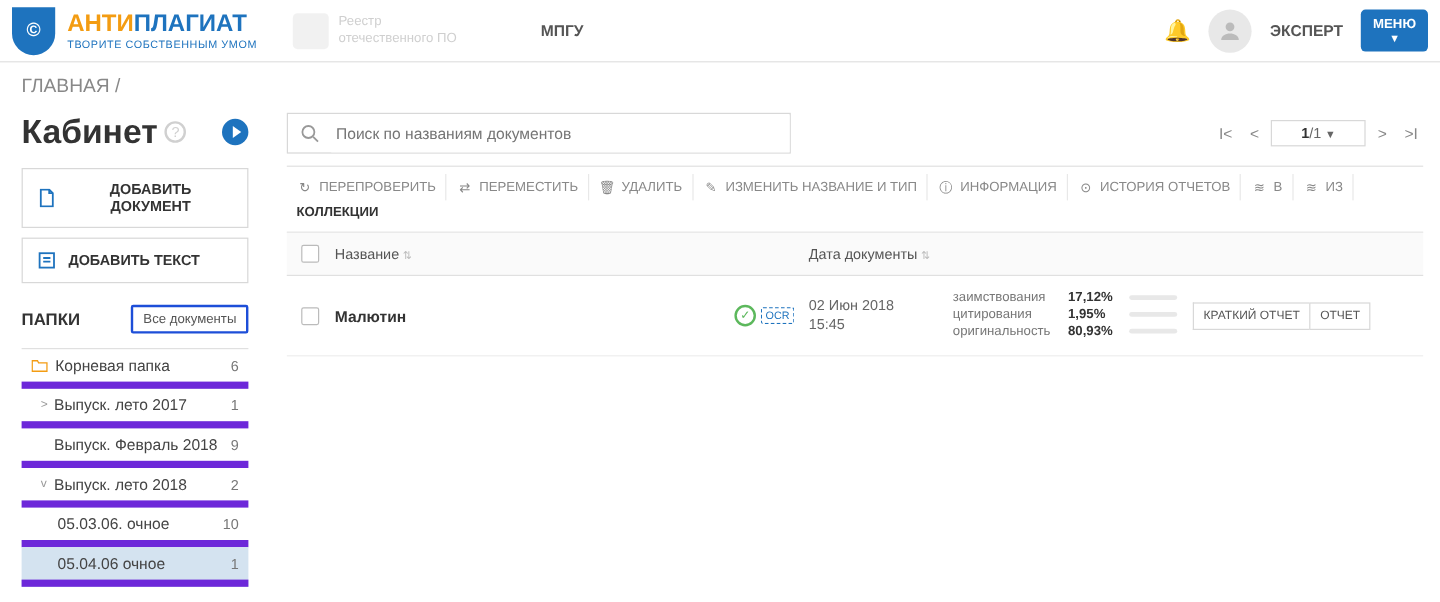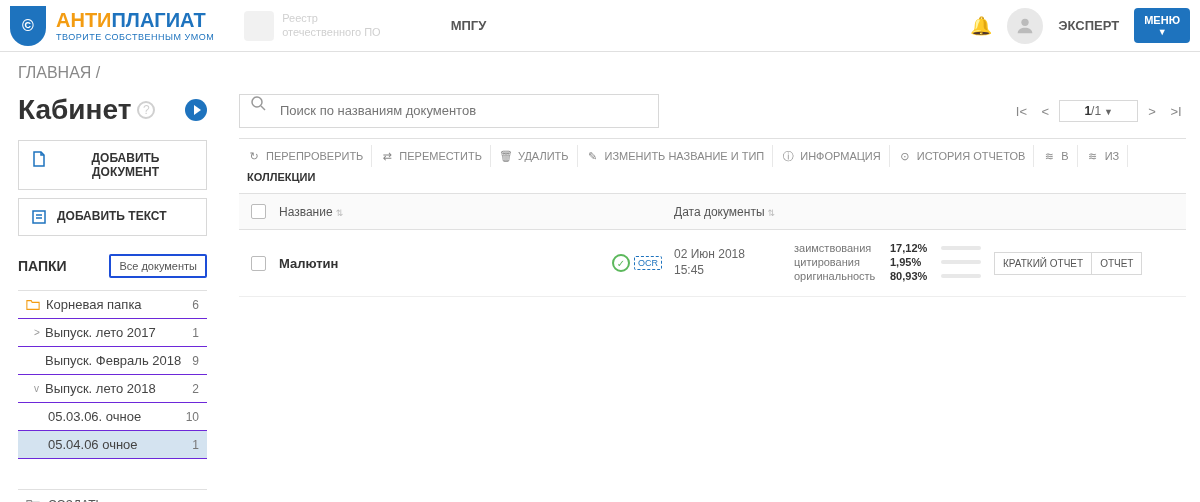--- a/index.html
+++ b/index.html
@@ -31,44 +31,44 @@
     
     .content { display: flex; }
     
     .sidebar { width: 225px; padding: 0 18px; }
     .sidebar-title-row { display: flex; align-items: center; margin-bottom: 14px; }
     .sidebar-title { font-size: 28px; font-weight: bold; }
     .help-icon { margin-left: 6px; width: 18px; height: 18px; border: 2px solid #d0d0d0; border-radius: 50%; display: flex; align-items: center; justify-content: center; color: #d0d0d0; font-size: 12px; }
     .play-icon { margin-left: auto; width: 22px; height: 22px; background: #1e73be; border-radius: 50%; display: flex; align-items: center; justify-content: center; }
     .play-icon::before { content: ""; border-left: 7px solid #fff; border-top: 5px solid transparent; border-bottom: 5px solid transparent; margin-left: 2px; }
     
-    .sidebar-btn { display: flex; width: 100%; padding: 10px 12px; border: 1px solid #d8d8d8; background: #fff; margin-bottom: 8px; cursor: pointer; font-size: 12px; font-weight: bold; text-transform: uppercase; color: #333; }
+    .sidebar-btn { display: flex; align-items: center; width: 100%; padding: 10px 12px; border: 1px solid #d8d8d8; background: #fff; margin-bottom: 8px; cursor: pointer; font-size: 12px; font-weight: bold; text-transform: uppercase; color: #333; }
     .sidebar-btn-icon { width: 16px; height: 16px; margin-right: 10px; display: flex; align-items: center; justify-content: center; color: #1e73be; }
     
     .folders-header { display: flex; align-items: center; margin-top: 18px; margin-bottom: 12px; }
     .folders-title { font-size: 14px; font-weight: bold; text-transform: uppercase; }
     .all-docs-btn { margin-left: auto; padding: 4px 8px; border: 2px solid #1d4ed8; background: #fff; font-size: 11px; color: #555; cursor: pointer; border-radius: 2px; }
     
     .folder-tree { border-top: 1px solid #e0e0e0; }
-    .folder-item { display: flex; align-items: center; padding: 6px 8px; border-bottom: 1px solid #6d28d9; cursor: pointer; font-size: 13px; }
+    .folder-item { display: flex; align-items: center; padding: 6px 8px; border-bottom: 6px solid #6d28d9; cursor: pointer; font-size: 13px; }
     .folder-item.selected { background: #d4e3f0; }
     .folder-expand { width: 8px; color: #999; font-size: 10px; margin-right: 3px; }
     .folder-icon-svg { width: 14px; height: 14px; margin-right: 6px; }
     .folder-name { flex: 1; color: #444; }
     .folder-count { color: #777; font-size: 12px; }
     .folder-indent-1 { padding-left: 16px; }
     .folder-indent-2 { padding-left: 30px; }
     
     .folder-actions { margin-top: 30px; border-top: 1px solid #e0e0e0; }
     .folder-action { display: flex; align-items: center; padding: 8px; border-bottom: 1px solid #e8e8e8; cursor: pointer; font-size: 12px; text-transform: uppercase; color: #555; }
     .folder-action-icon { width: 14px; height: 14px; margin-right: 8px; color: #888; }
     
     .main { flex: 1; padding: 0 14px; }
     .main-top { display: flex; align-items: center; gap: 10px; margin-bottom: 10px; }
-    .search-wrap { display: flex; align-items: flex-start; border: 1px solid #d8d8d8; width: 420px; height: 34px; }
+    .search-wrap { display: flex; align-items: center; border: 1px solid #d8d8d8; width: 420px; height: 34px; }
     .search-icon-box { width: 36px; display: flex; align-items: center; justify-content: center; color: #999; }
     .search-input { border: none; outline: none; flex: 1; font-size: 13px; padding: 8px 4px; }
     .pagination { margin-left: auto; display: flex; align-items: center; gap: 4px; font-size: 13px; color: #666; }
     .page-btn { width: 20px; height: 24px; display: flex; align-items: center; justify-content: center; cursor: pointer; color: #888; }
     .page-info { padding: 3px 24px; border: 1px solid #d8d8d8; font-size: 12px; }
     .page-current { font-weight: bold; color: #333; }
     .page-chev { font-size: 9px; margin-left: 3px; }
     
     .toolbar { display: flex; align-items: center; border-top: 1px solid #e0e0e0; border-bottom: 1px solid #e0e0e0; padding: 6px 0; gap: 0; flex-wrap: wrap; }
     .tool-btn { display: flex; align-items: center; padding: 4px 8px; font-size: 11px; color: #888; cursor: pointer; border-right: 1px solid #e8e8e8; }

